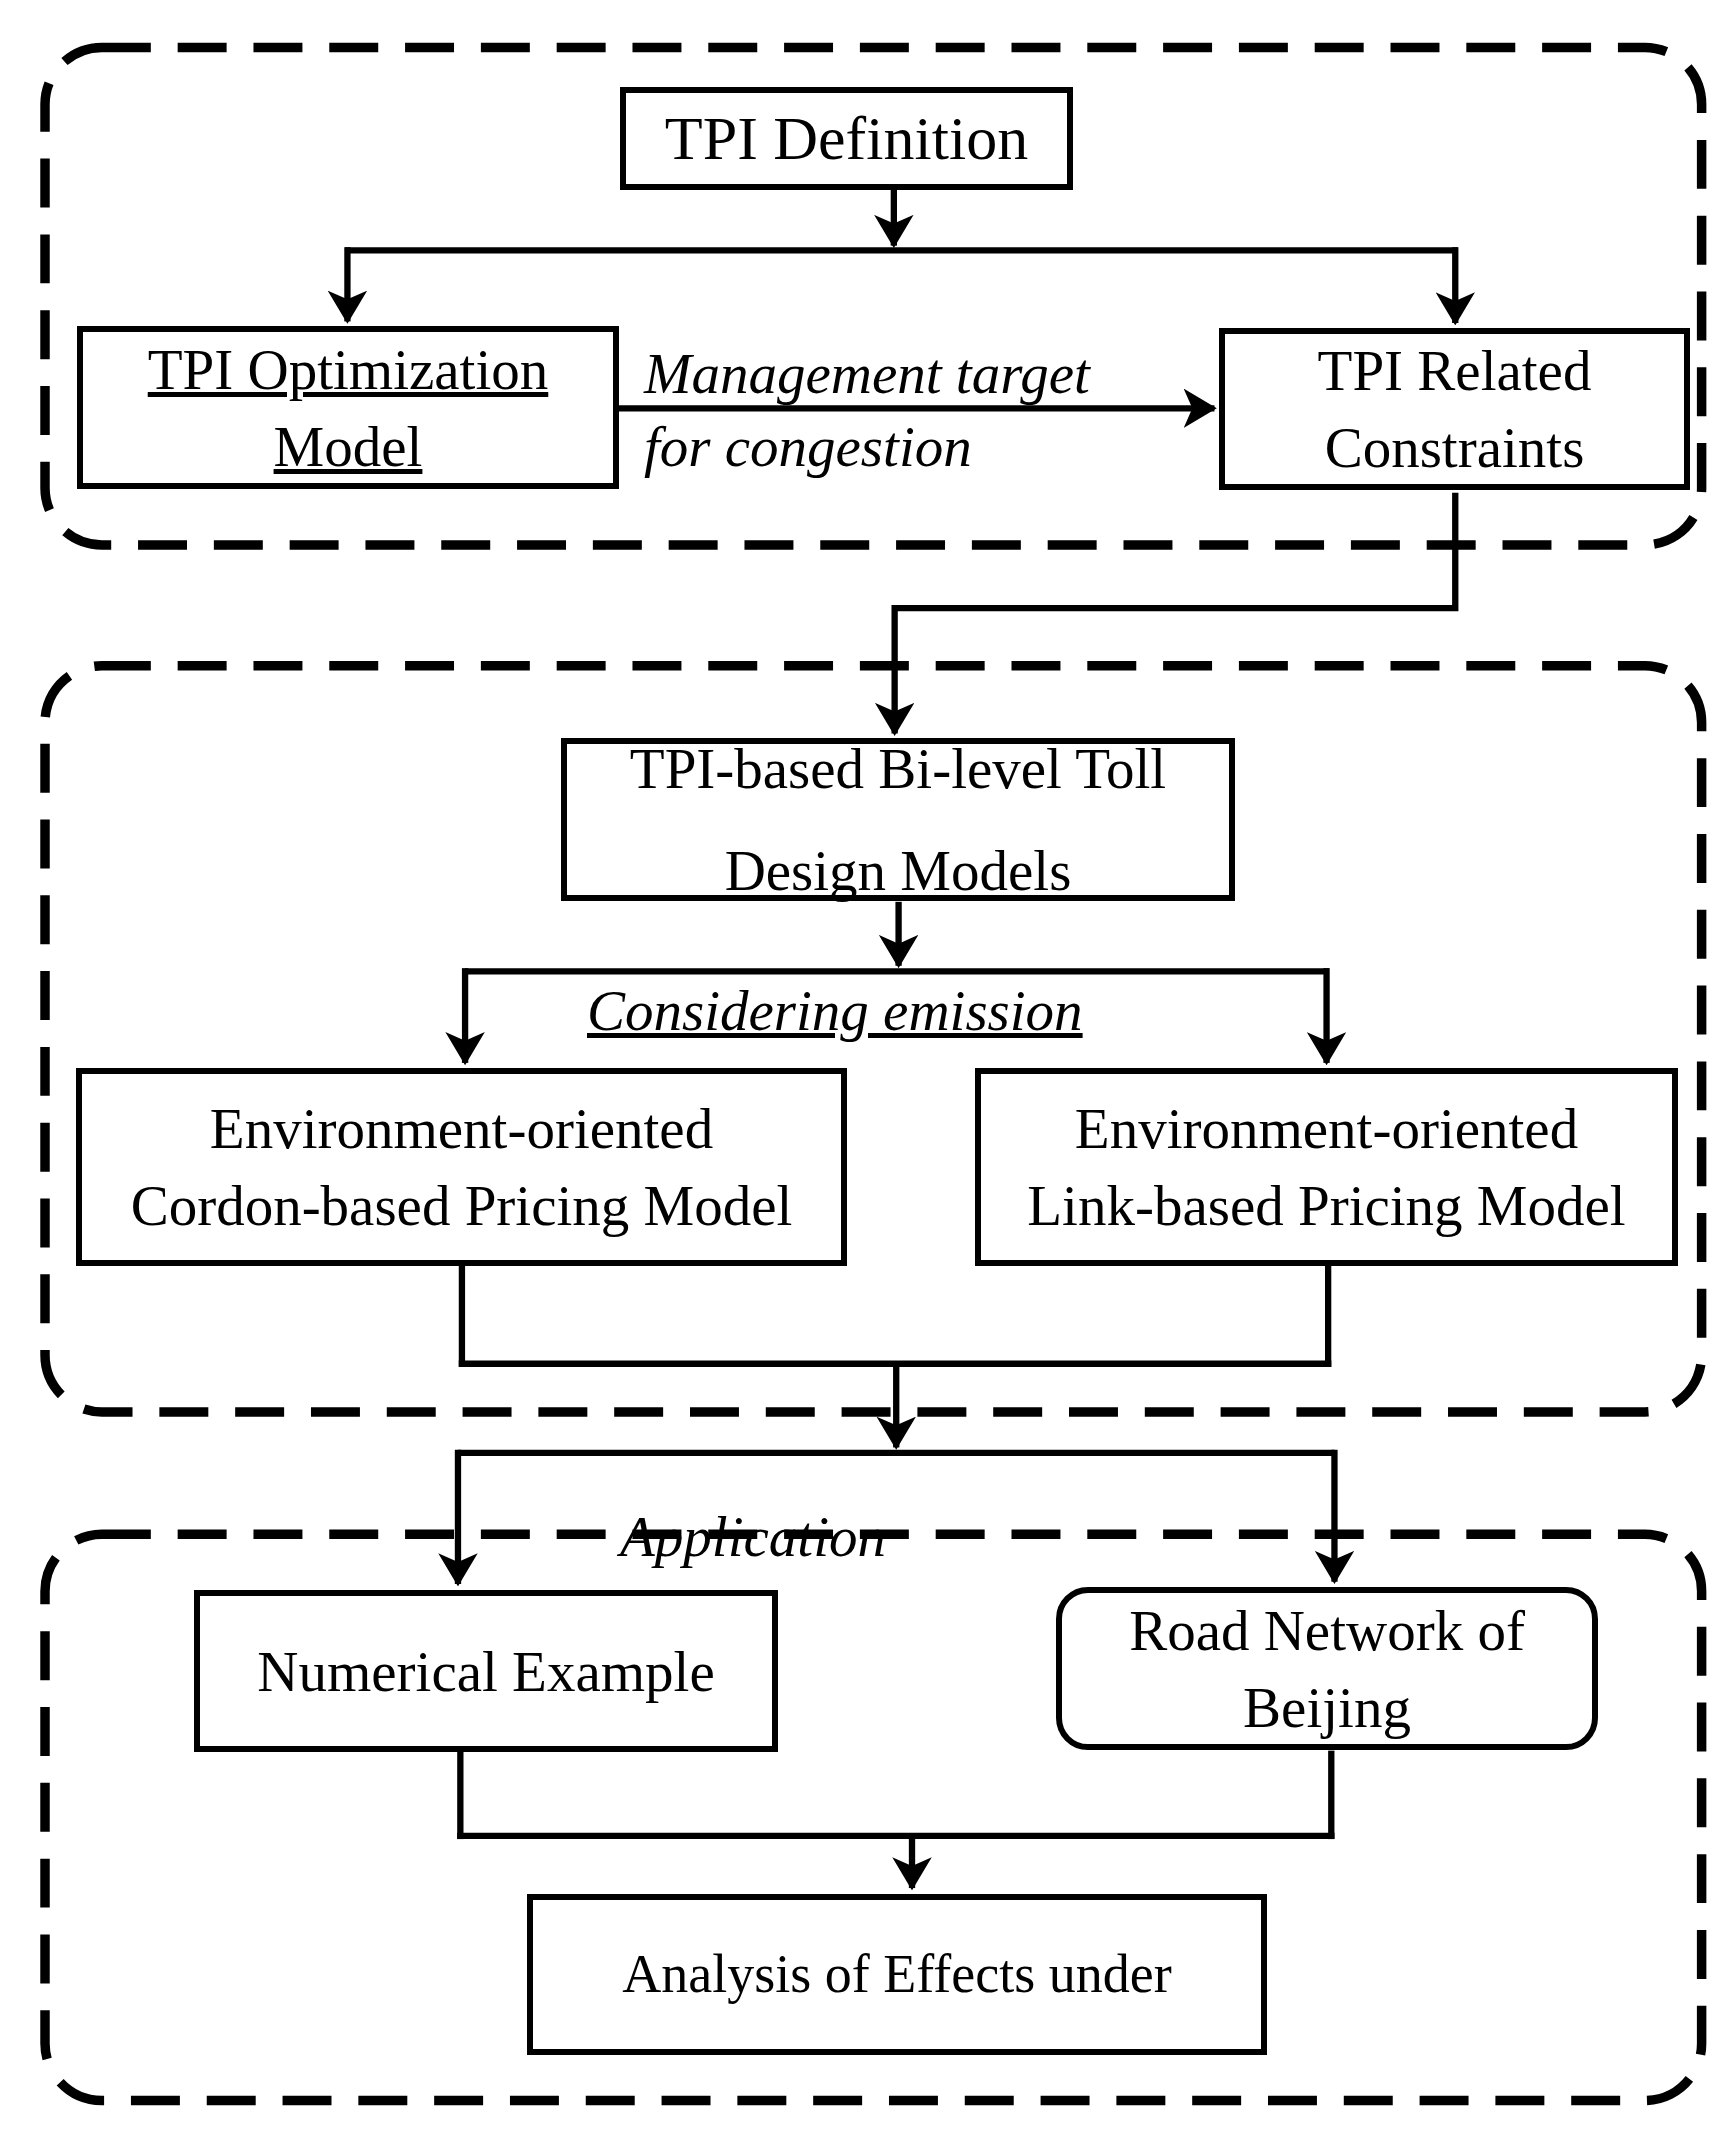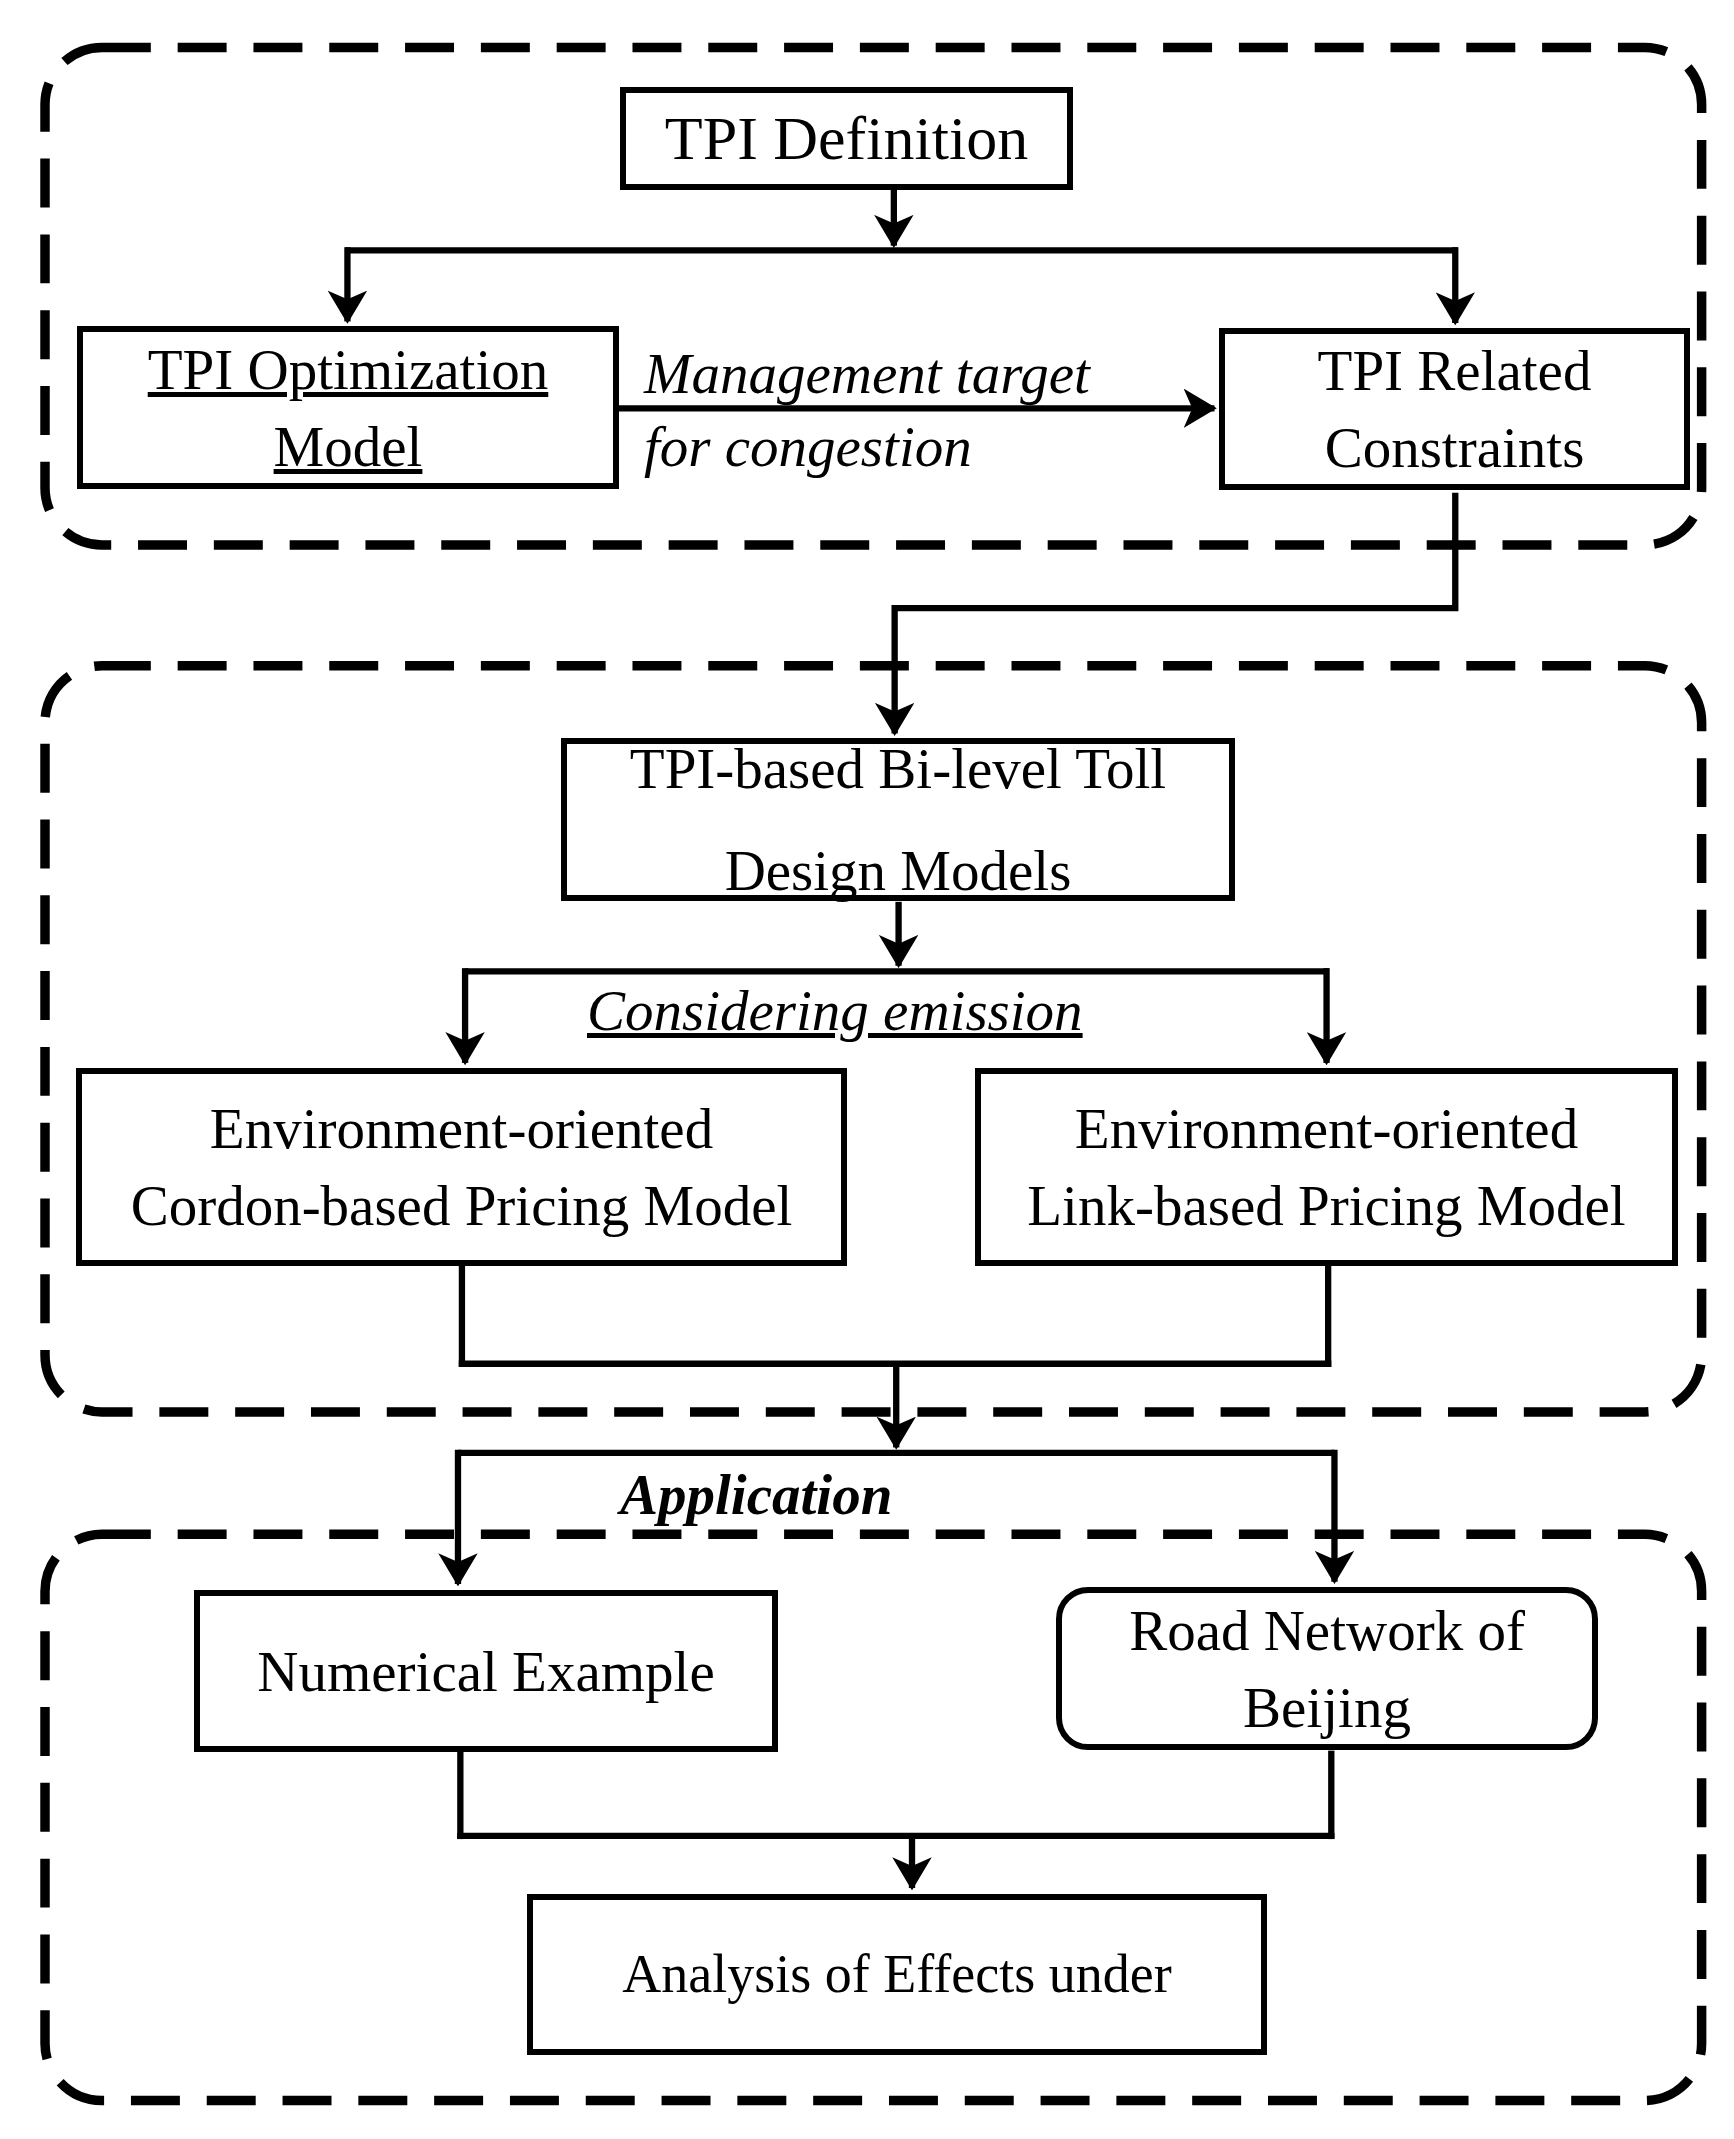--- a/index.html
+++ b/index.html
@@ -142,18 +142,18 @@
 
   <div class="lbl" style="left:644px; top:337px; width:553px; line-height:73px;">
     <span>Management target</span>
     <span>for congestion</span>
   </div>
 
   <div class="lbl" style="left:587px; top:978px; width:632px; line-height:66px;text-decoration:underline;">
     <span>Considering emission</span>
   </div>
 
-  <div class="lbl" style="left:620px; top:1462px; width:553px; line-height:66px;font-weight:bold;">
+  <div class="lbl" style="left:620px; top:1504px; width:553px; line-height:66px;">
     <span>Application</span>
   </div>
 
 </div>
 
 
 </body></html>

